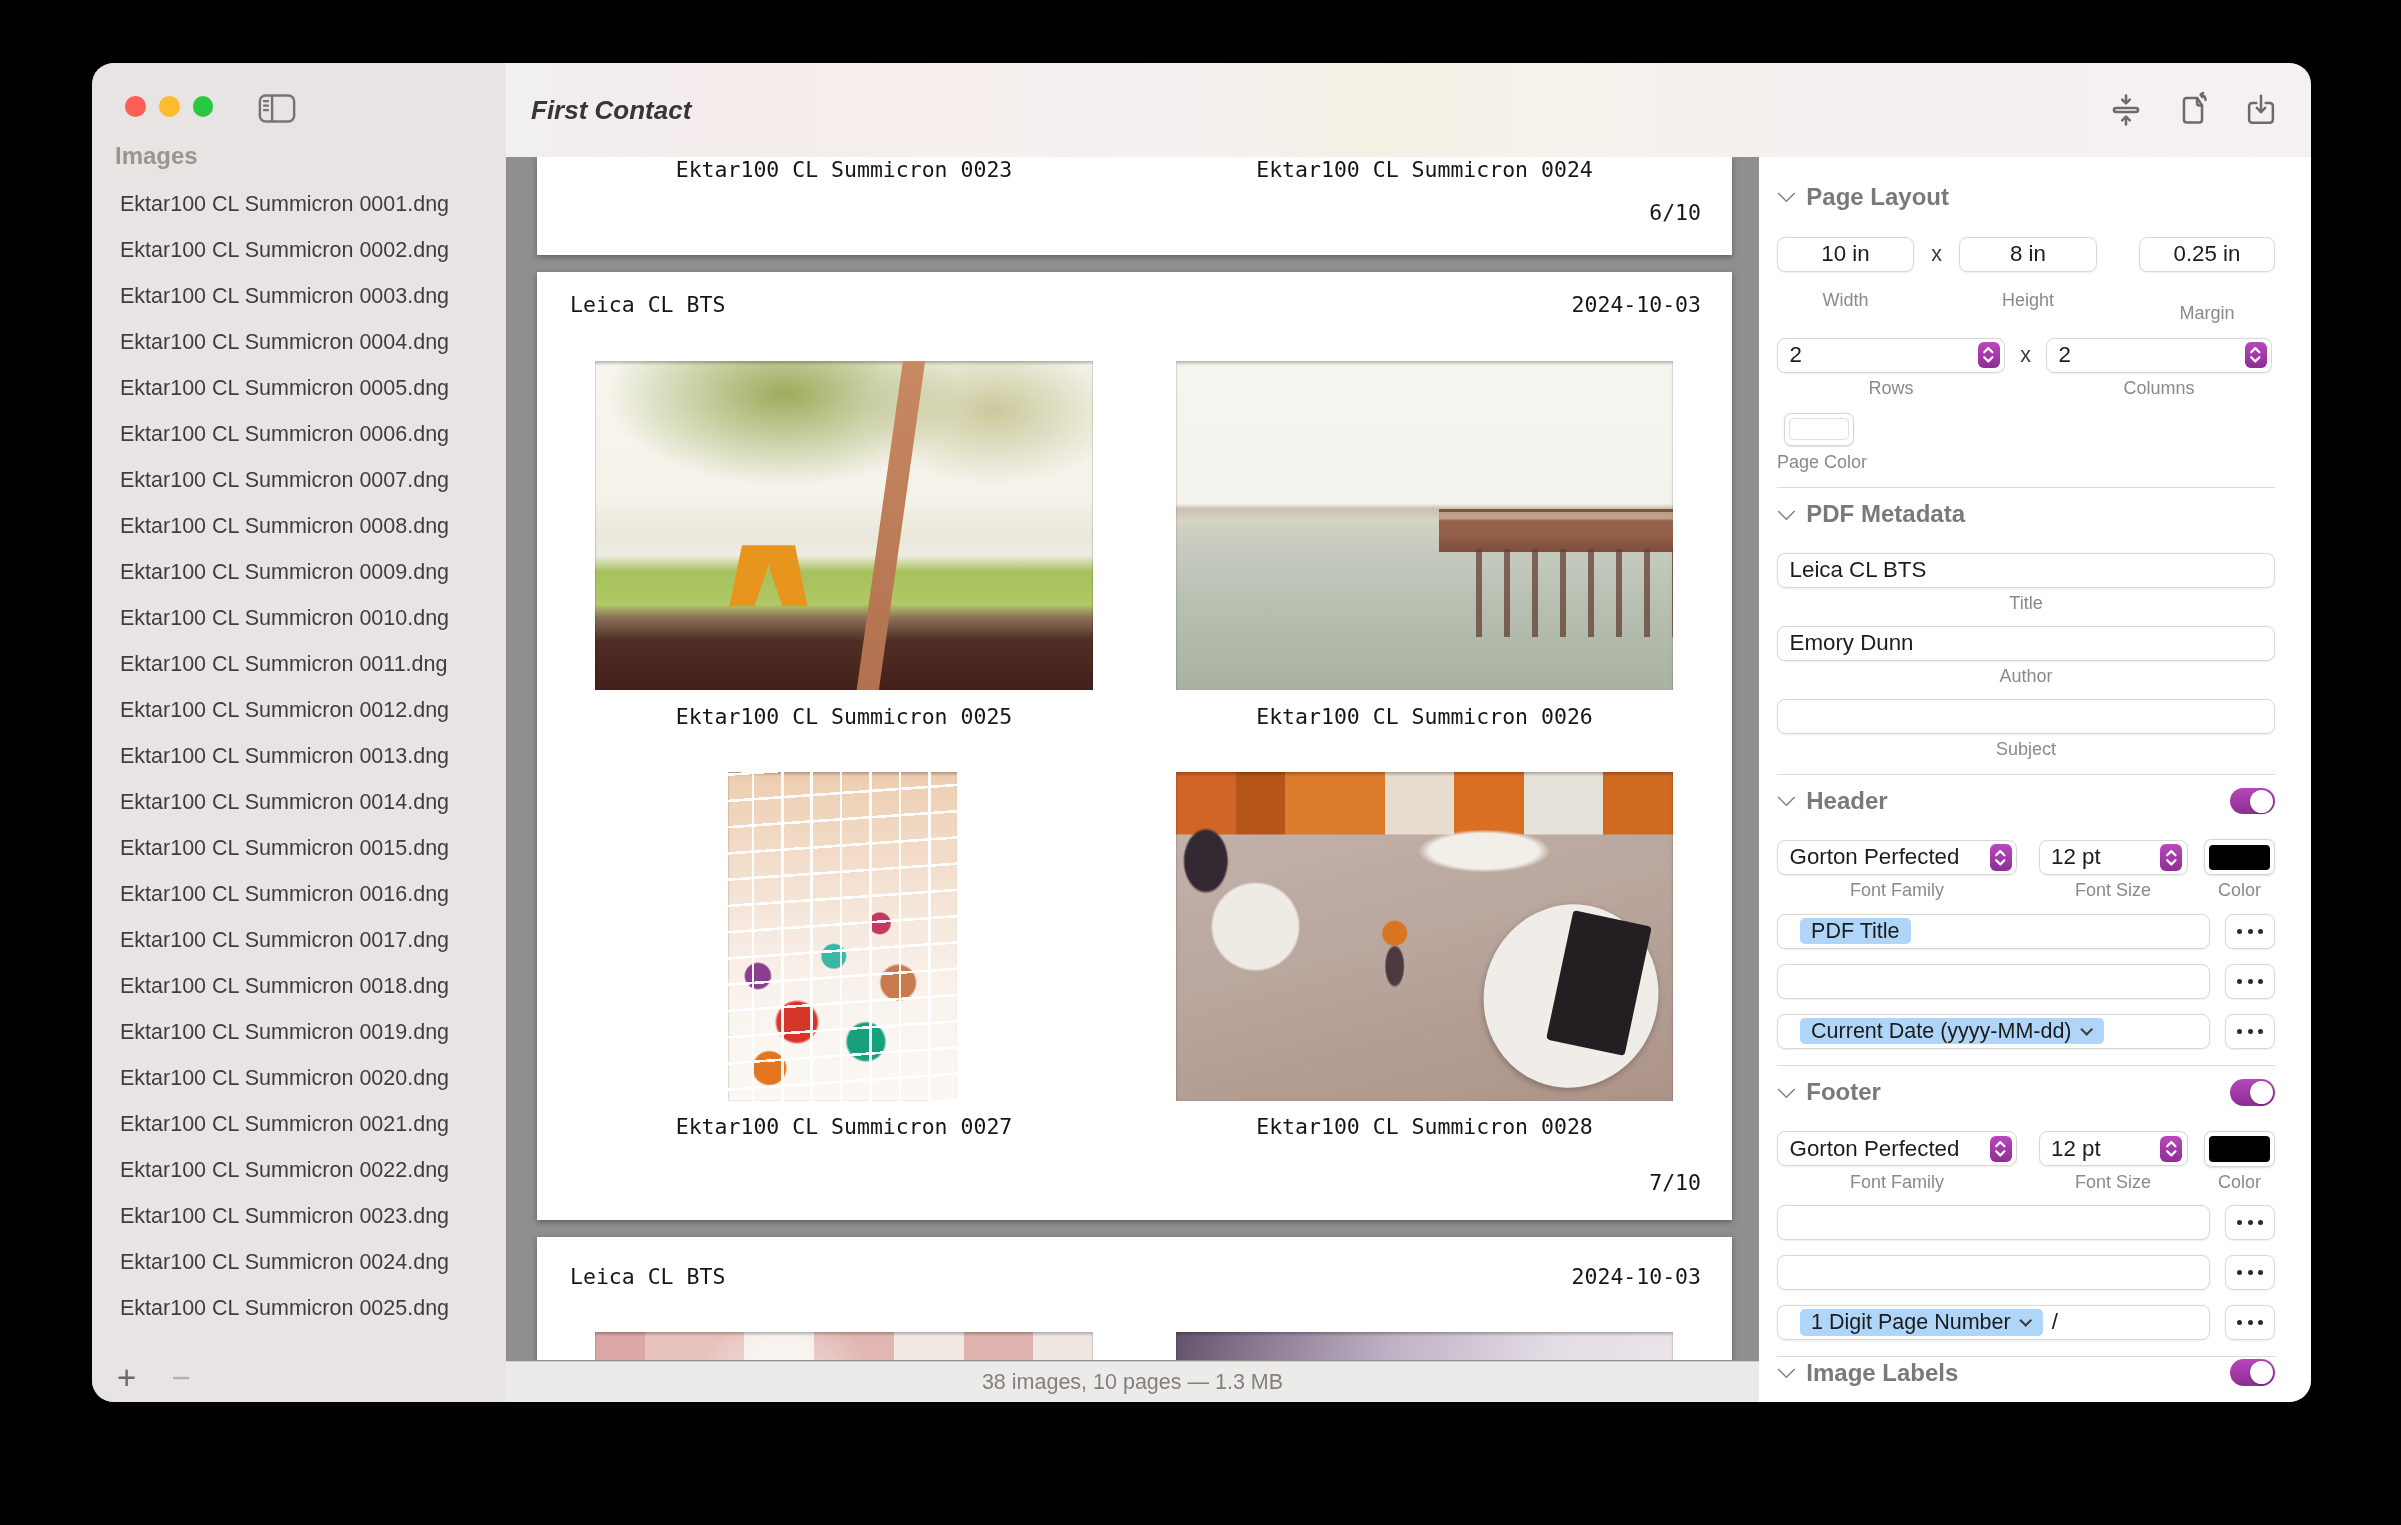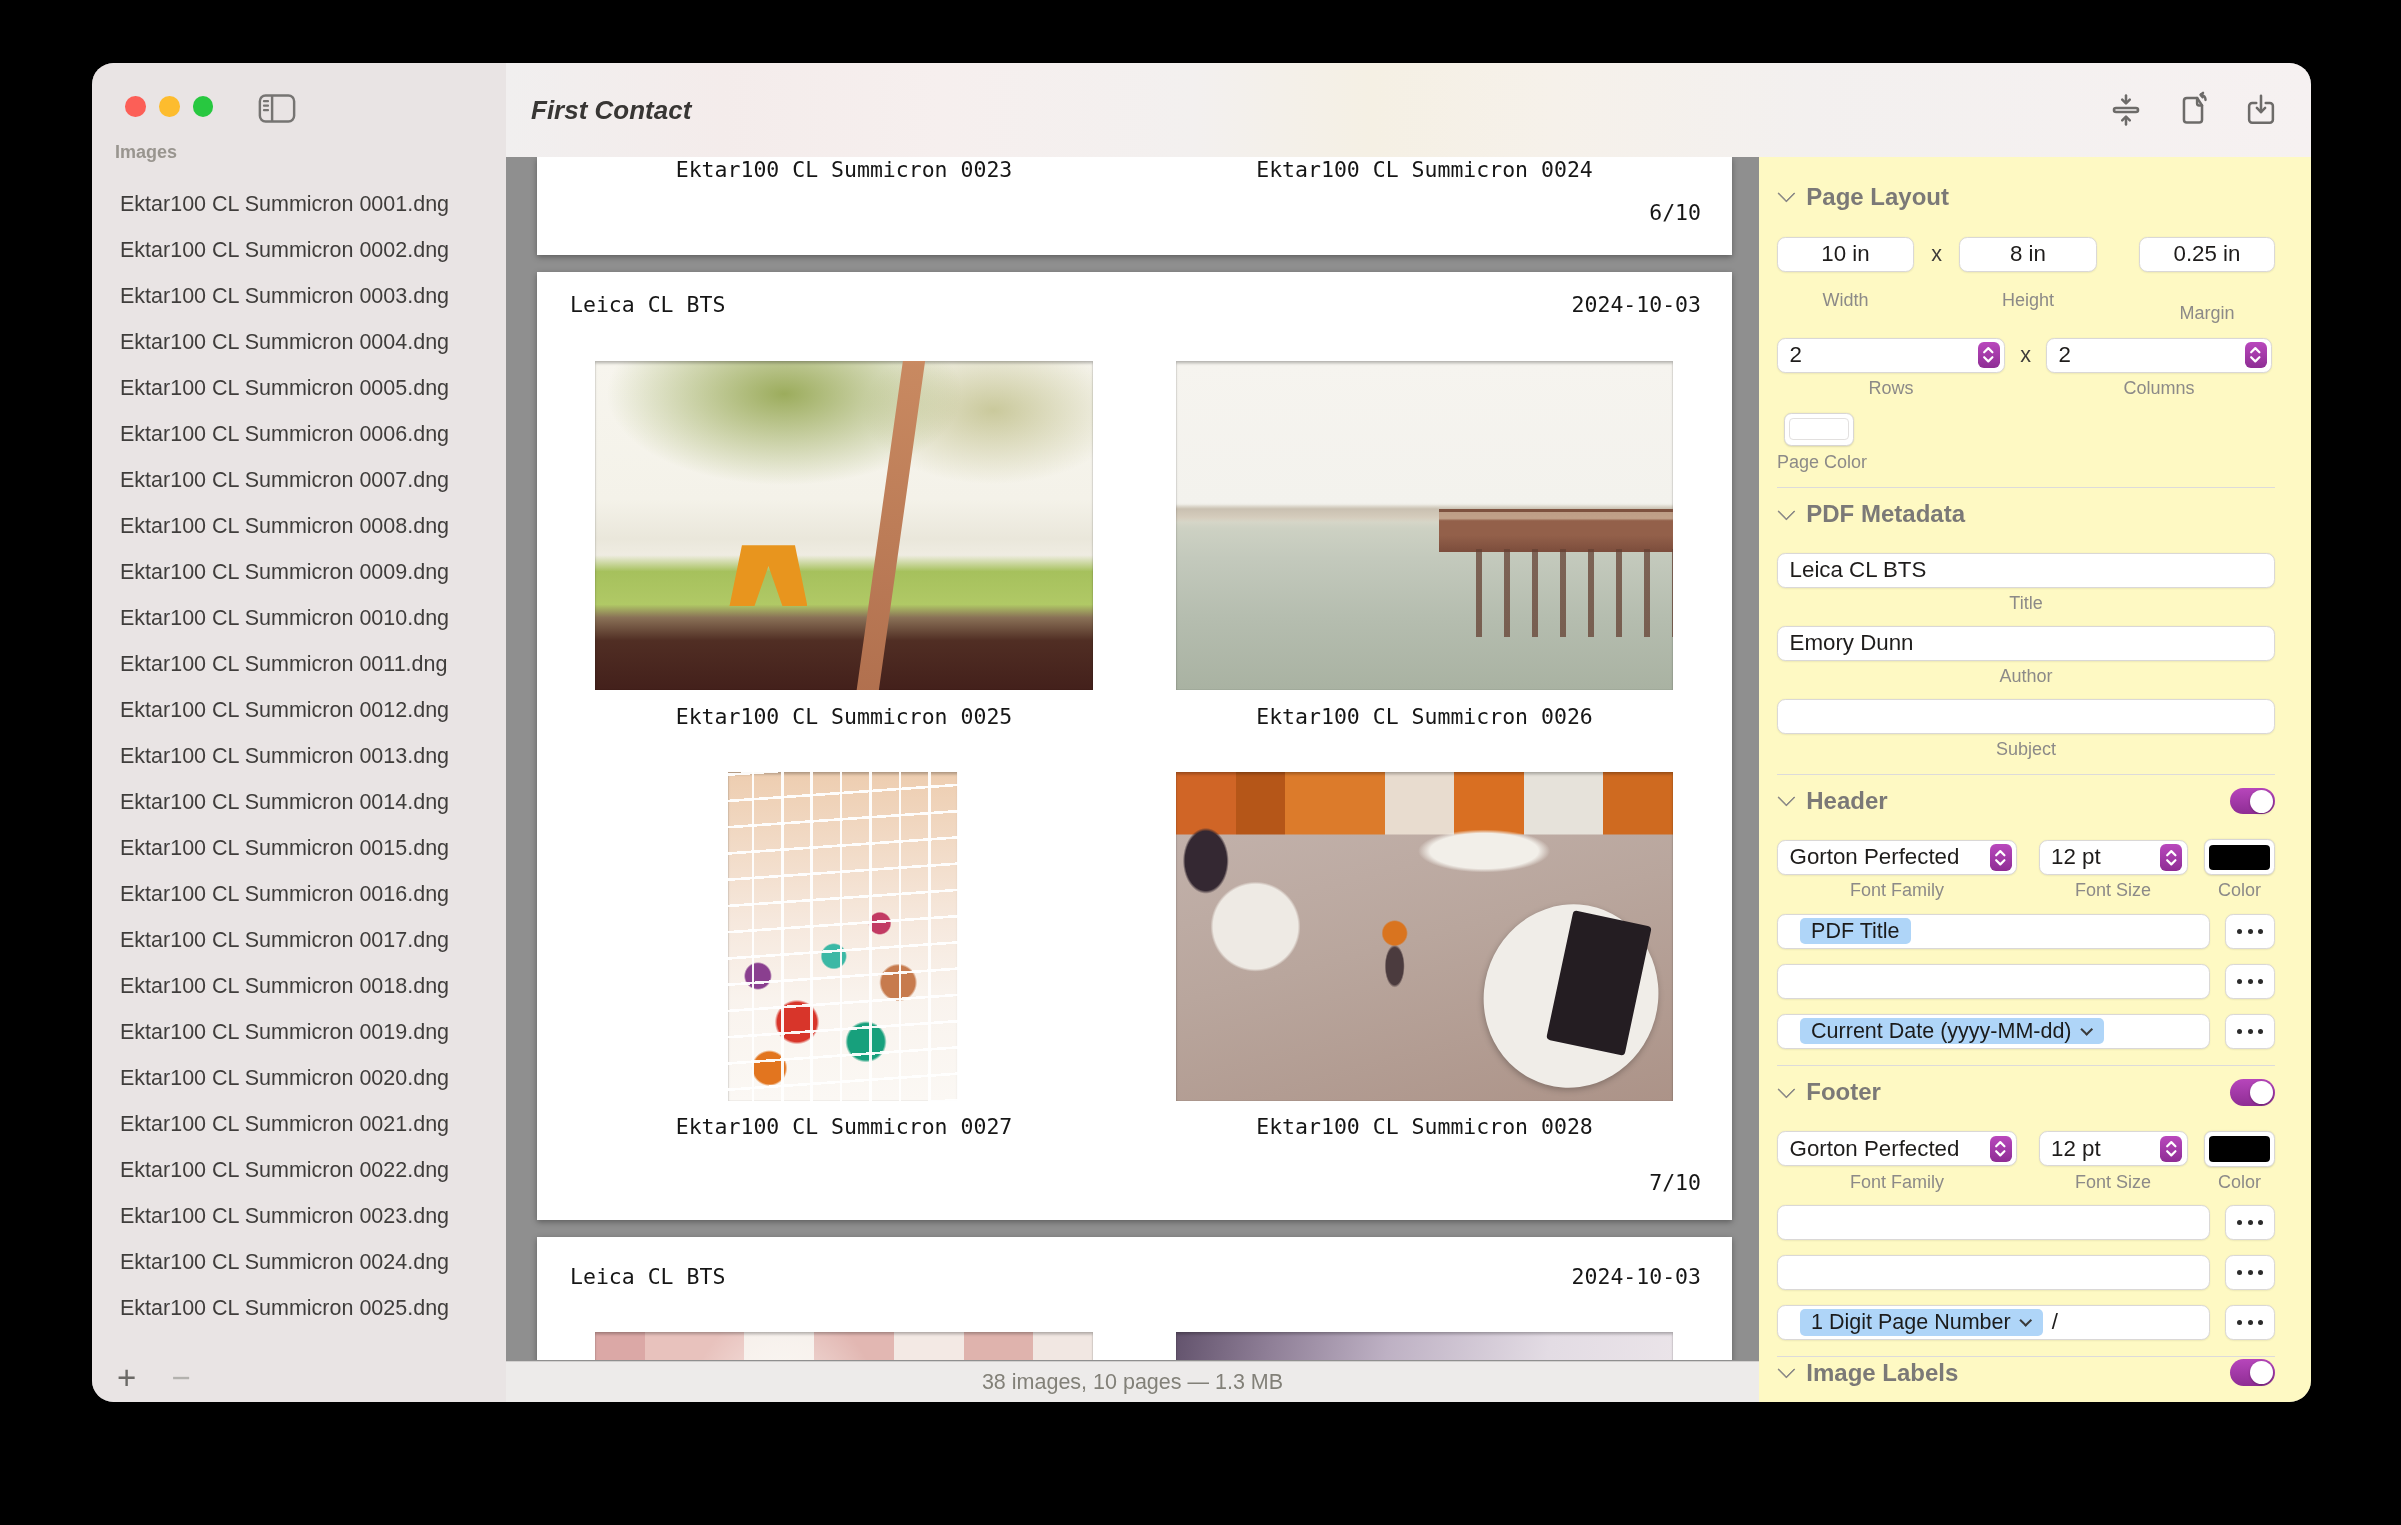--- a/index.html
+++ b/index.html
@@ -5,21 +5,21 @@
   html,body{margin:0;padding:0;background:#000;width:2401px;height:1526px;overflow:hidden;
     font-family:"Liberation Sans",sans-serif;-webkit-font-smoothing:antialiased;}
   .window{position:absolute;left:92px;top:63px;width:2219px;height:1339px;border-radius:21.5px;
     overflow:hidden;background:#8F8F8F;box-shadow:0 25px 66px rgba(0,0,0,.6);}
   
   .sidebar{position:absolute;left:0;top:0;width:414px;height:100%;background:#E9E4E4;}
   .traffic{position:absolute;top:33px;left:33px;display:flex;gap:13.2px;}
   .light{width:20.7px;height:20.7px;border-radius:50%;}
   .light.red{background:#FC5F57;}  .light.yellow{background:#FDBC2E;}  .light.green{background:#28C840;}
   .sb-toggle{position:absolute;left:166px;top:30px;width:38px;height:31px;cursor:pointer;}
-  .sb-head{position:absolute;left:23px;top:79px;font-size:18px;font-weight:600;color:#99958F;}
+  .sb-head{position:absolute;left:23px;top:79px;font-size:24px;font-weight:600;color:#99958F;}
   .sb-list{position:absolute;left:0;top:118px;right:0;}
   .sb-item{height:46px;line-height:46px;padding-left:28px;font-size:21.5px;color:#3F3D3B;white-space:nowrap;}
   .sb-foot{position:absolute;left:25px;bottom:8.3px;display:flex;gap:35px;align-items:center;}
   .sb-add{font-size:33px;color:#6B6966;line-height:33px;}
   .sb-del{font-size:33px;color:#B3B1AE;line-height:33px;}
   
   .titlebar{position:absolute;left:414px;top:0;width:1805px;height:94px;
     background:linear-gradient(90deg,#F1EFEF 0%,#F4ECEB 12%,#F6EFEE 24%,#F3F0EF 38%,#F5F0E4 48%,#F6F1EA 58%,#F3F0EF 72%,#F6F1F1 100%);
     border-bottom:0.8px solid rgba(0,0,0,.05);font-style:italic;}
   .win-title{position:absolute;left:25px;top:0;height:94px;line-height:94px;font-size:26px;font-weight:700;color:#383634;}
@@ -86,21 +86,21 @@
   
   .ph8a{background:
     radial-gradient(ellipse 30% 90% at 38% 50%, rgba(255,253,250,.95), rgba(0,0,0,0) 70%),
     linear-gradient(90deg,#DBA8A6 0 10%,#E8C2BD 10% 30%,#F5EEE9 30% 44%,#E2B7B2 44% 60%,#F3E9E4 60% 74%,#DFB3AD 74% 88%,#F1E7E2 88% 100%);}
   .ph8b{background:linear-gradient(100deg,#63536D 0%,#8F7F97 18%,#BEB1C4 40%,#E3DCE4 70%,#ECE6EA 100%);}
   
   .statusbar{position:absolute;left:414px;top:1298px;width:1253px;height:41px;background:#EDEBEA;
     border-top:0.8px solid #D2D0CF;display:flex;align-items:center;justify-content:center;
     font-size:21.5px;color:#828078;}
   
-  .inspector{position:absolute;left:1667px;top:94px;width:552px;height:1245px;background:#fef9c3;
+  .inspector{position:absolute;left:1667px;top:94px;width:552px;height:1245px;background:#ffffff;
     box-sizing:border-box;padding:0 36px 0 18px;overflow:hidden;}
   .sec-hdr{display:flex;align-items:center;height:26.5px;position:relative;}
   .chev{width:10.8px;height:10.8px;border-right:2.5px solid #8B8987;border-bottom:2.5px solid #8B8987;
     transform:rotate(45deg);margin:-6.6px 13.2px 0 3.3px;border-radius:0.8px;flex:0 0 auto;}
   .sec-title{font-size:24px;font-weight:700;color:#7B7977;}
   .toggle{position:absolute;right:0;top:0;width:45px;height:26.5px;border-radius:14px;
     background:linear-gradient(#B746BB,#8E2D94);cursor:pointer;}
   .toggle .knob{position:absolute;right:1.7px;top:1.7px;width:23px;height:23px;border-radius:50%;background:#fff;
     box-shadow:0 0.8px 2.5px rgba(0,0,0,.3);}
   .row{display:flex;align-items:center;}

